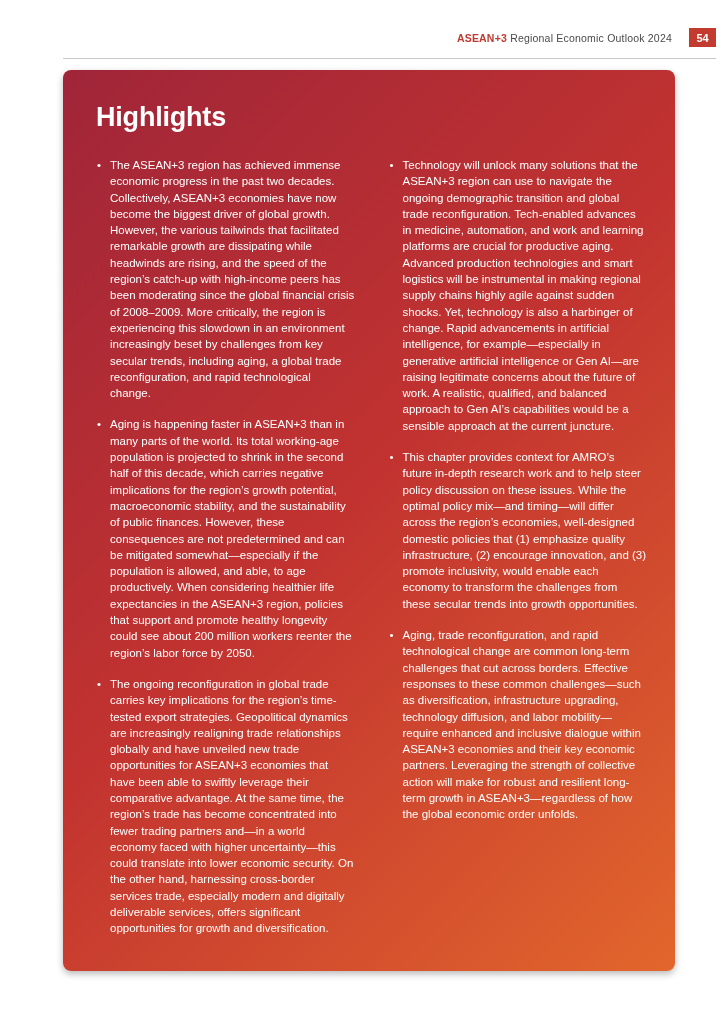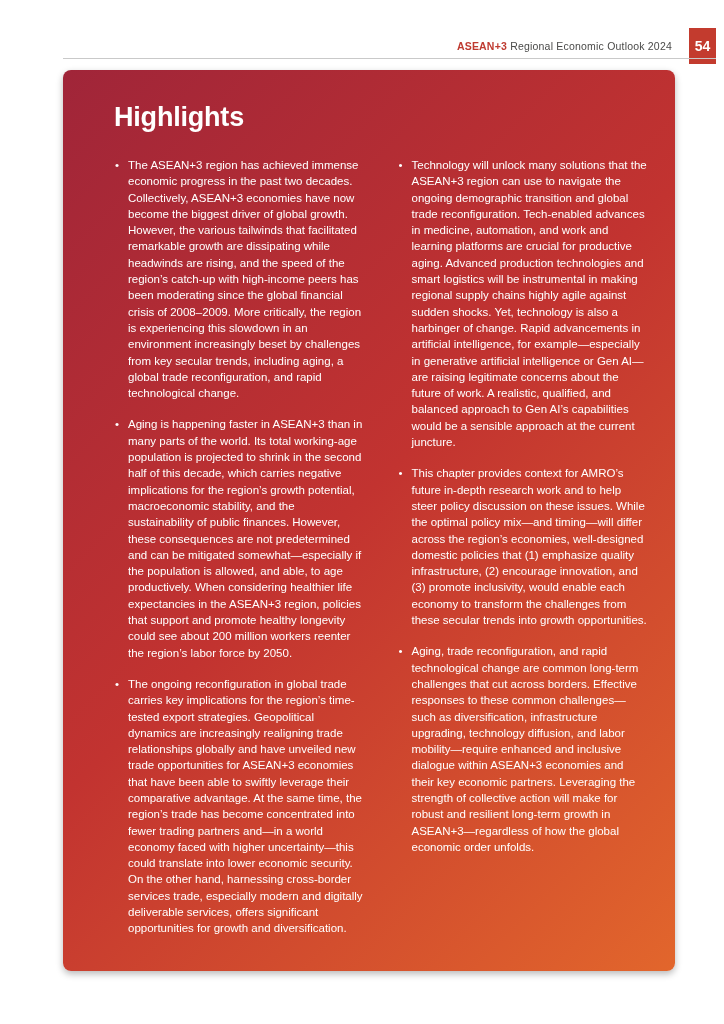--- a/index.html
+++ b/index.html
@@ -23,38 +23,38 @@
   .page-header{
     position:absolute;top:20px;left:63px;right:8px;
     display:flex;align-items:center;justify-content:flex-end;gap:17px;
   }
   .header-title{
     font-size:10.5px;color:var(--header-text);letter-spacing:0.2px;
     white-space:nowrap;
   }
   .brand{color:var(--accent-red);font-weight:bold;}
   .page-badge{
-    width:27px;height:36px;background:var(--page-badge);
-    color:#fff;font-size:14px;font-weight:bold;
+    width:27px;height:19px;background:var(--page-badge);
+    color:#fff;font-size:11px;font-weight:bold;
     display:flex;align-items:center;justify-content:center;
   }
   .header-rule{
     position:absolute;top:50px;left:63px;right:8px;height:1px;
     background:var(--rule);
   }
 
   .panel{
     position:absolute;left:63px;top:62px;width:612px;height:901px;
     border-radius:8px;
     background:linear-gradient(135deg,
       var(--panel-gradient-start) 0%,
       var(--panel-gradient-mid) 48%,
       var(--panel-gradient-end) 100%);
     box-shadow:0 3px 7px rgba(0,0,0,0.28);
-    padding:32px 28px 0 51px;
+    padding:32px 28px 0 33px;
     color:#ffffff;
   }
   .panel h1{
     margin:0 0 24px 0;
     font-size:27px;font-weight:bold;letter-spacing:-0.2px;color:#fff;
   }
   .cols{display:flex;gap:34px;}
   ul.col{flex:1;margin:0;padding:0 0 0 14px;list-style:none;}
   ul.col li{
     position:relative;

